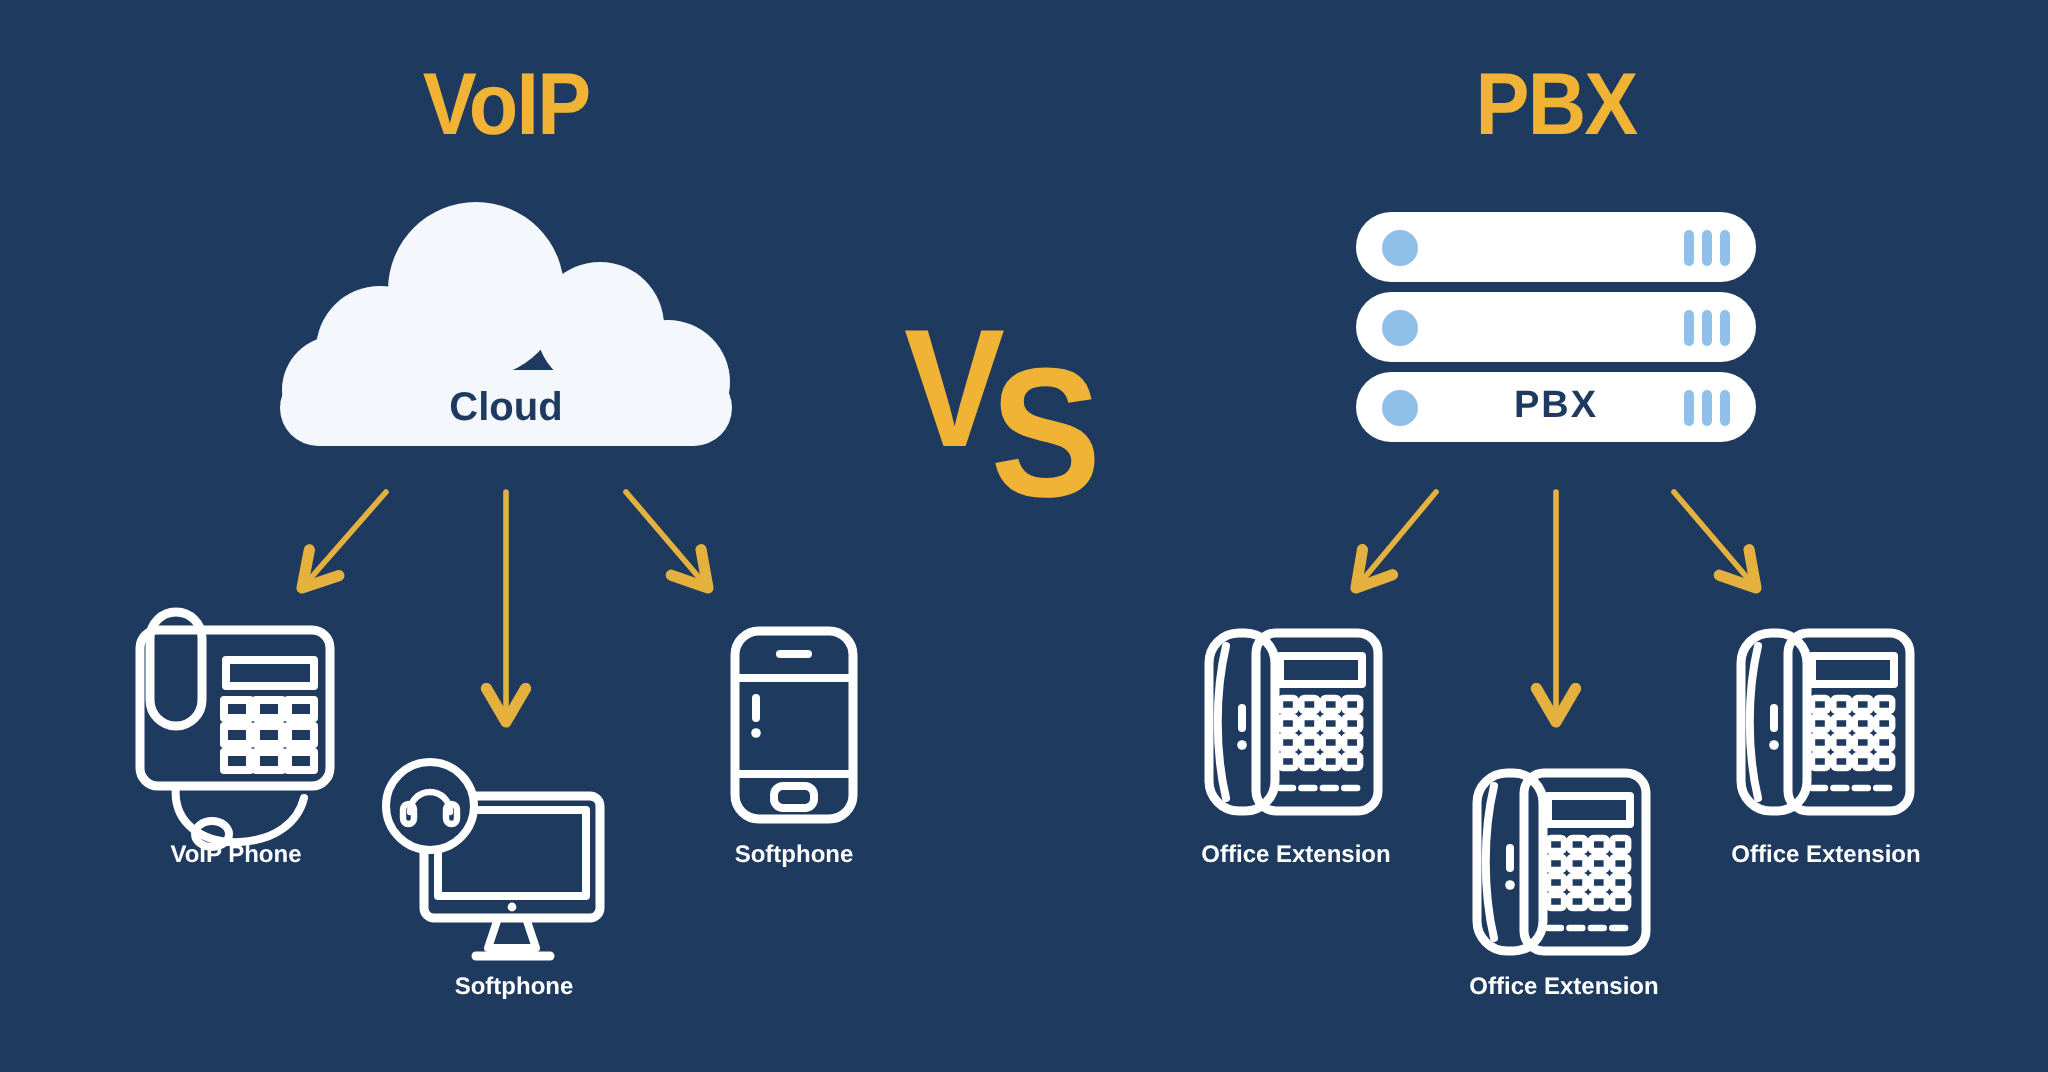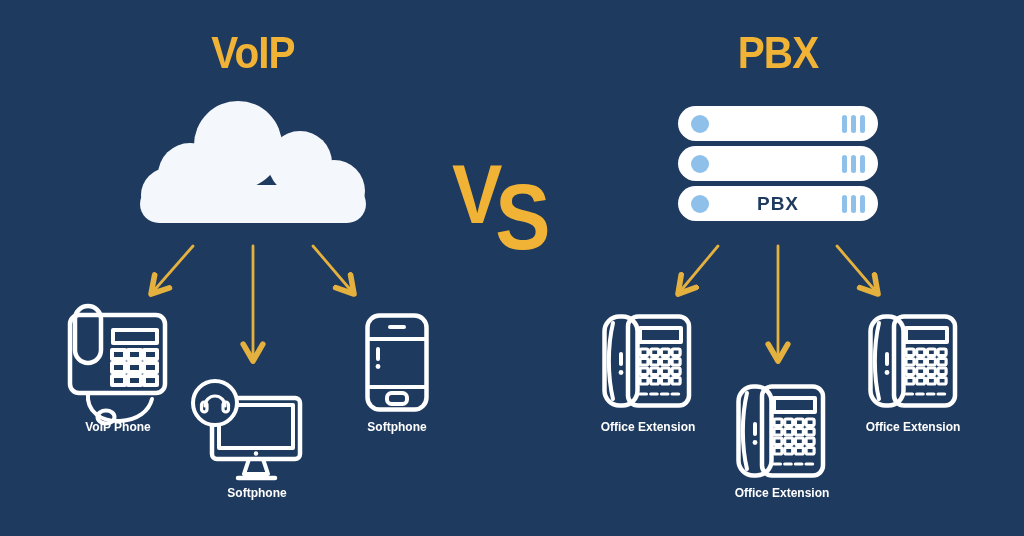--- a/index.html
+++ b/index.html
@@ -144,20 +144,21 @@
     <svg width="230" height="125" viewBox="0 0 230 125">
       <g fill="var(--cloud)">
         <circle cx="100" cy="46" r="44"></circle>
         <circle cx="162" cy="64" r="32"></circle>
         <circle cx="52" cy="76" r="32"></circle>
         <circle cx="196" cy="92" r="31"></circle>
         <circle cx="30" cy="96" r="27"></circle>
         <rect x="2" y="86" width="226" height="38" rx="19"></rect>
       </g>
     </svg>
+    <div class="cloud-label">Cloud</div>
   </div>
 
   <div class="server">
     <div class="server-bar">
       <span class="server-led"></span>
       <span class="server-vents">
           <i></i>
           <i></i>
           <i></i>
         </span>

